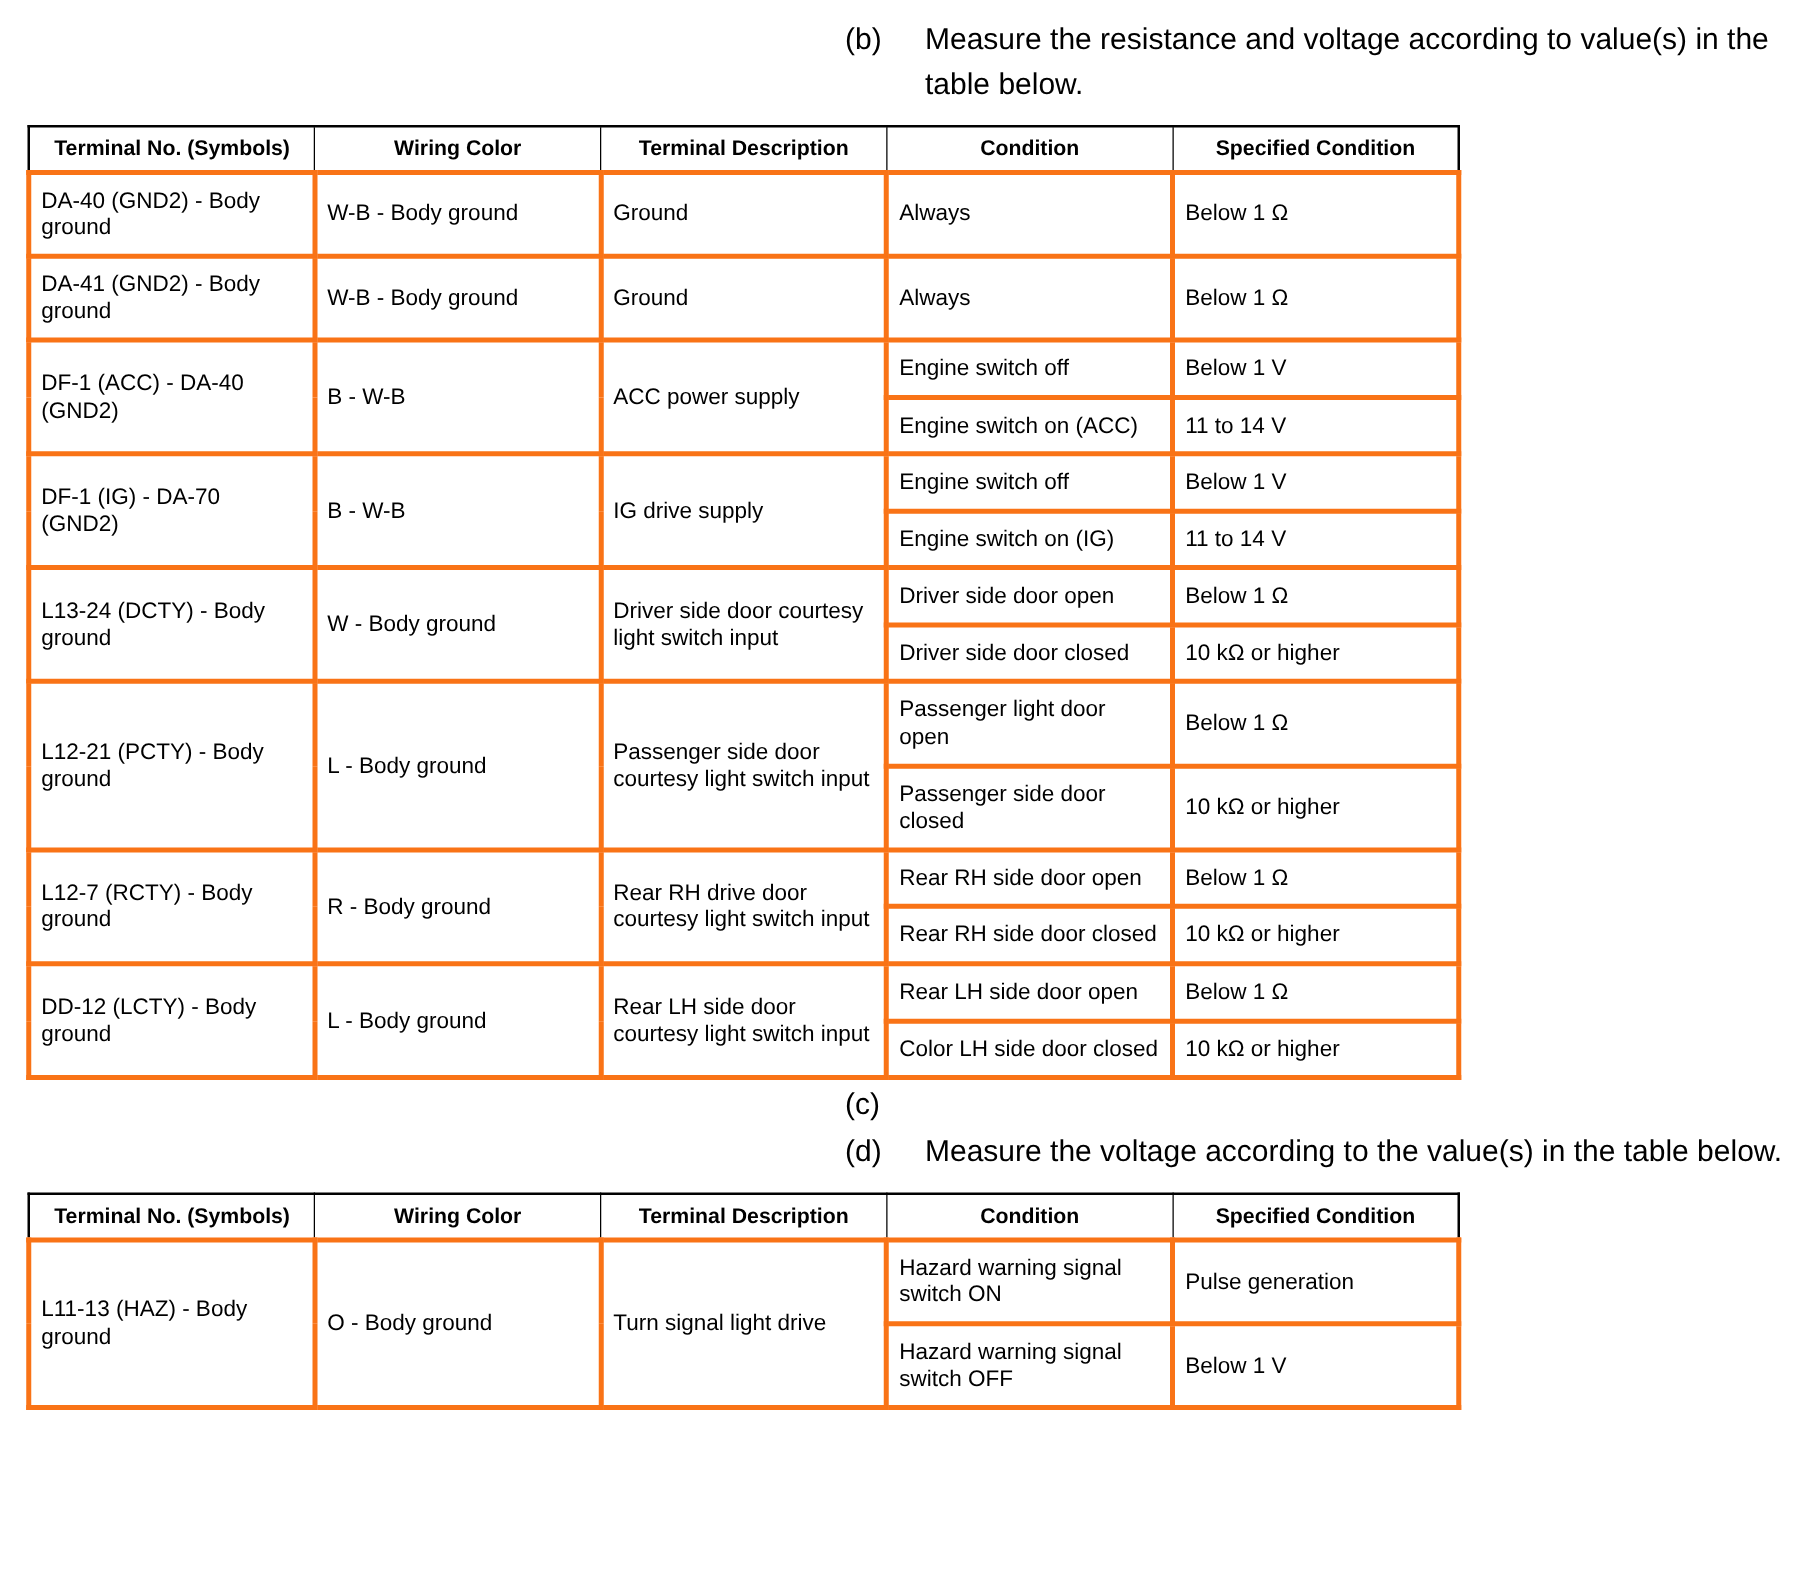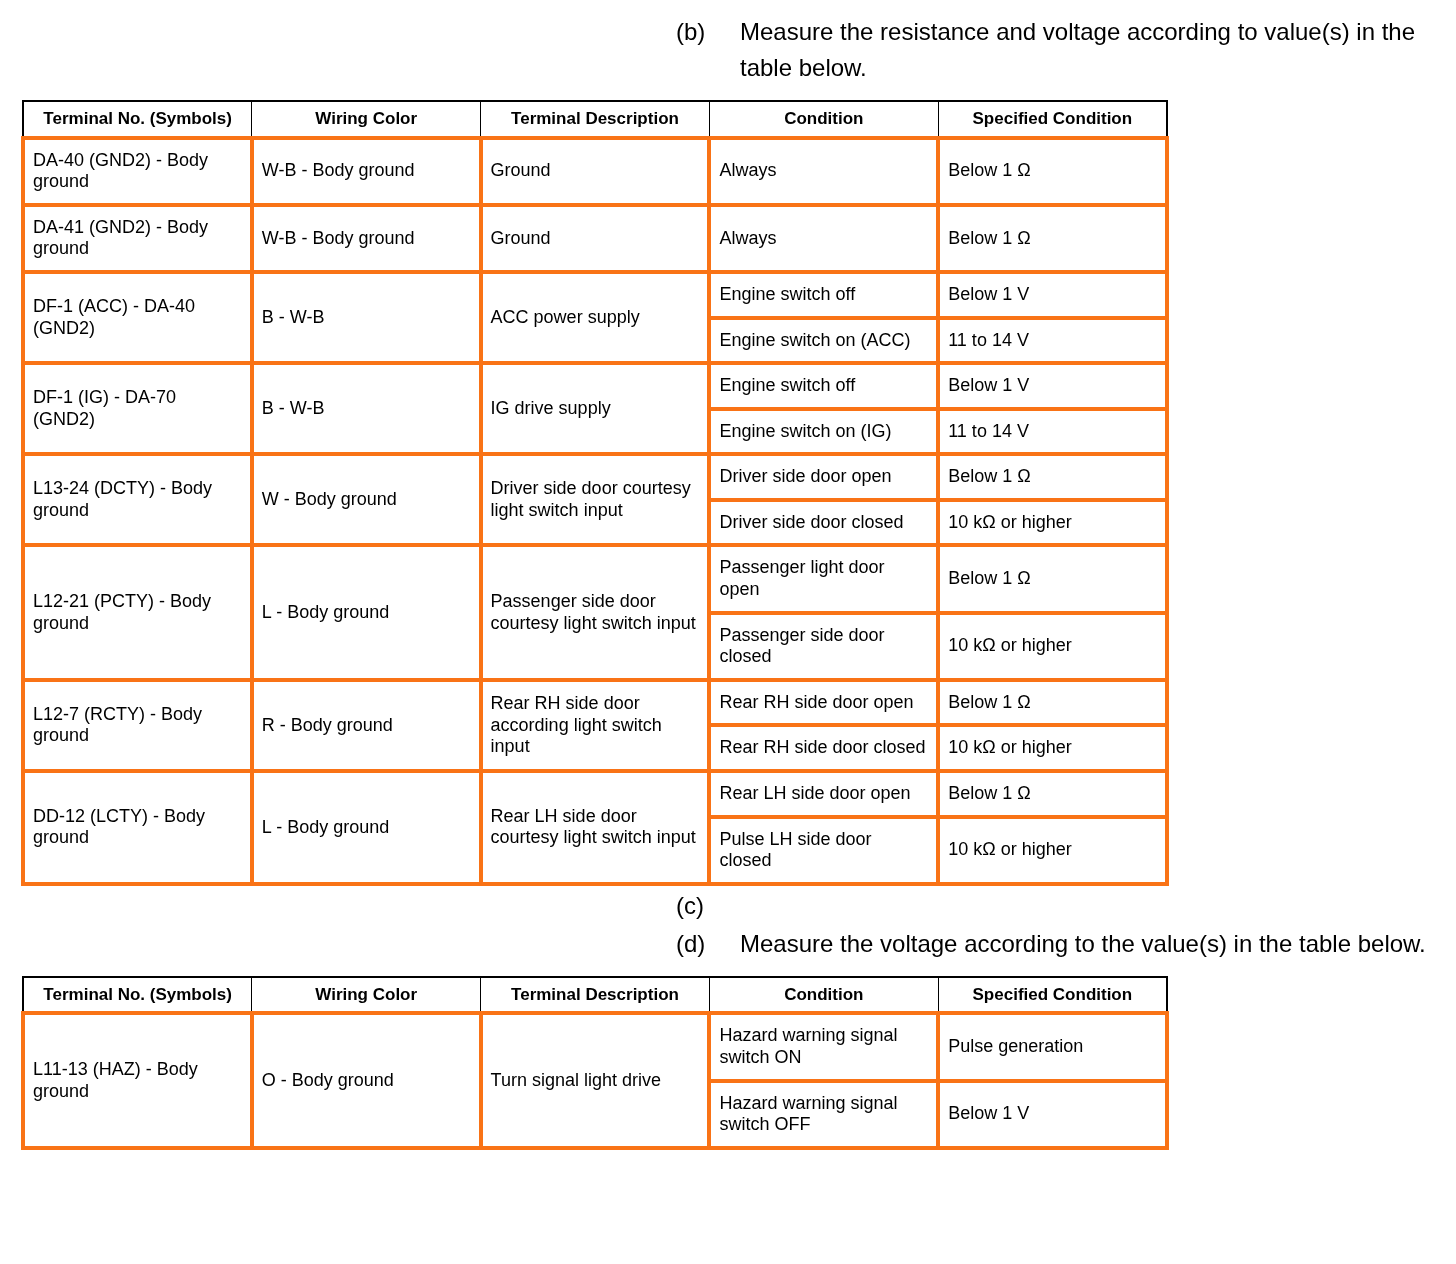--- a/index.html
+++ b/index.html
@@ -154,37 +154,37 @@
           <td>Passenger light door open</td>
           <td>Below 1 Ω</td>
         </tr>
         <tr>
           <td>Passenger side door closed</td>
           <td>10 kΩ or higher</td>
         </tr>
         <tr>
           <td rowspan="2">L12-7 (RCTY) - Body ground</td>
           <td rowspan="2">R - Body ground</td>
-          <td rowspan="2">Rear RH side door according light switch input</td>
+          <td rowspan="2">Rear RH drive door courtesy light switch input</td>
           <td>Rear RH side door open</td>
           <td>Below 1 Ω</td>
         </tr>
         <tr>
           <td>Rear RH side door closed</td>
           <td>10 kΩ or higher</td>
         </tr>
         <tr>
           <td rowspan="2">DD-12 (LCTY) - Body ground</td>
           <td rowspan="2">L - Body ground</td>
           <td rowspan="2">Rear LH side door courtesy light switch input</td>
           <td>Rear LH side door open</td>
           <td>Below 1 Ω</td>
         </tr>
         <tr>
-          <td>Pulse LH side door closed</td>
+          <td>Color LH side door closed</td>
           <td>10 kΩ or higher</td>
         </tr>
       </tbody>
   </table>
 
 
   <div class="step">
     <span class="step-label">(c)</span>
   </div>
 

